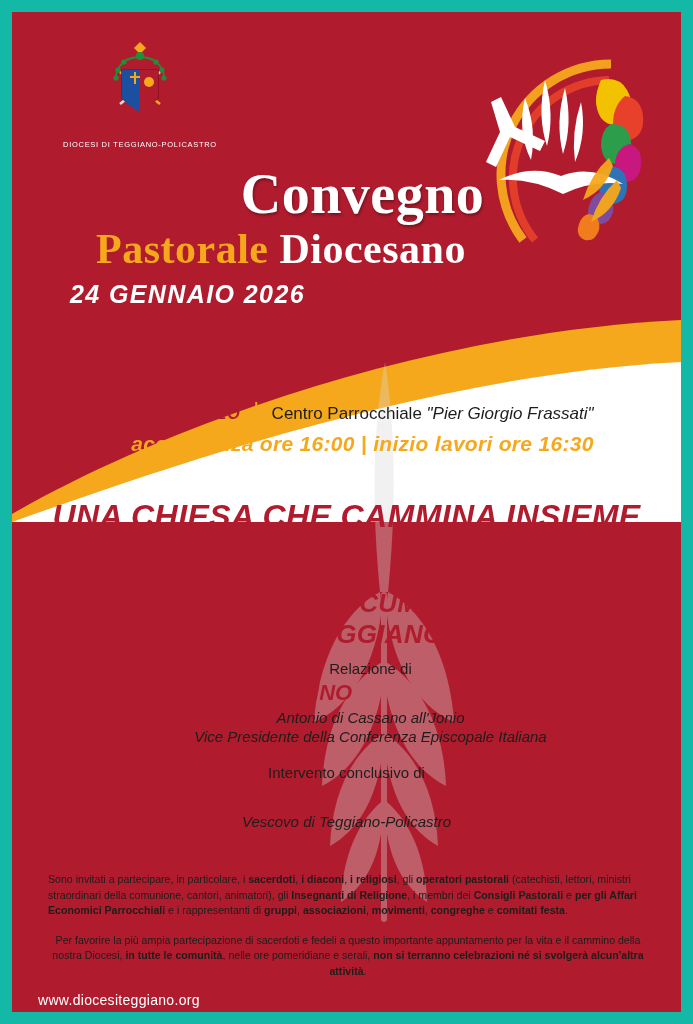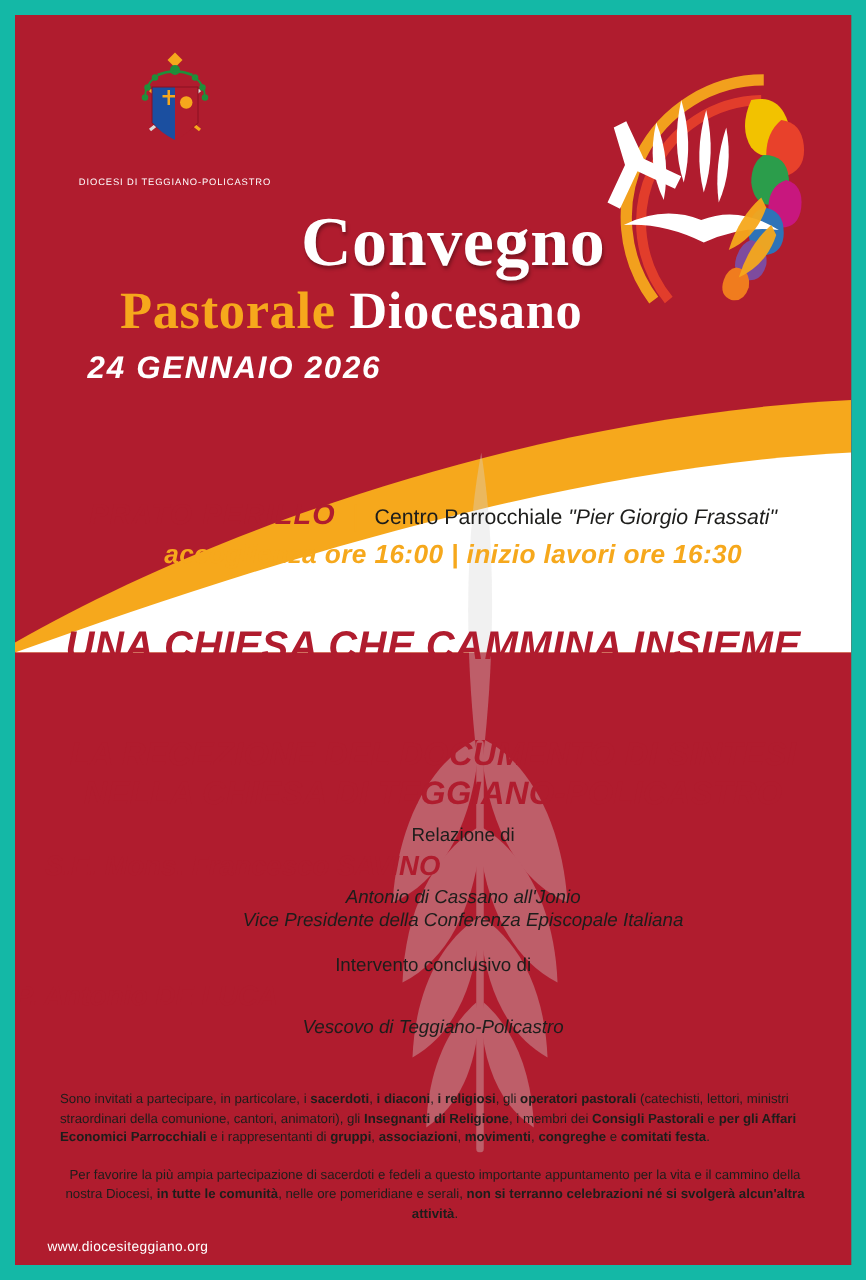--- a/index.html
+++ b/index.html
@@ -116,21 +116,21 @@
     position: absolute;
     left: 0; top: 386px;
     width: 669px;
     text-align: center;
     white-space: nowrap;
   }
   .venue .place {
     color: #B01C2E;
     font-weight: bold;
     font-style: italic;
-    font-size: 23px;
+    font-size: 16px;
     letter-spacing: 1px;
     font-family: "Liberation Sans", sans-serif;
   }
   .venue .sep {
     color: #F6A81C;
     font-size: 23px;
     margin: 0 8px;
     position: relative;
     top: 1px;
   }
@@ -229,21 +229,21 @@
     bottom: 0;
     width: 669px;
     height: 28px;
     background: #B01C2E;
   }
   .bottom-bar .url {
     position: absolute;
     left: 26px;
     top: 8px;
     color: #ffffff;
-    font-size: 11px;
+    font-size: 14px;
     letter-spacing: .3px;
     font-family: "Liberation Sans", sans-serif;
   }
 </style>
 </head>
 <body>
 
 <div class="poster">
   <div class="frame">
 

